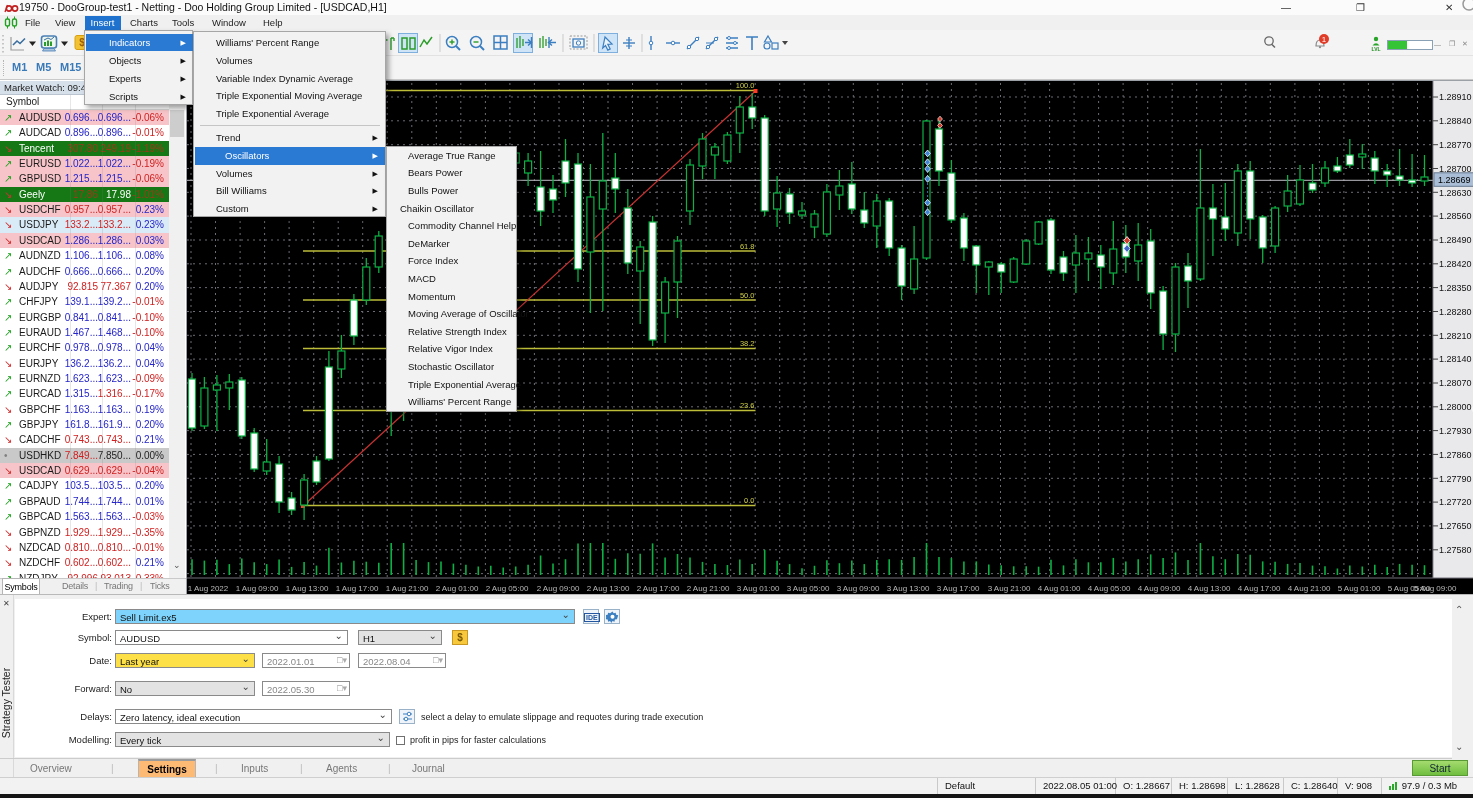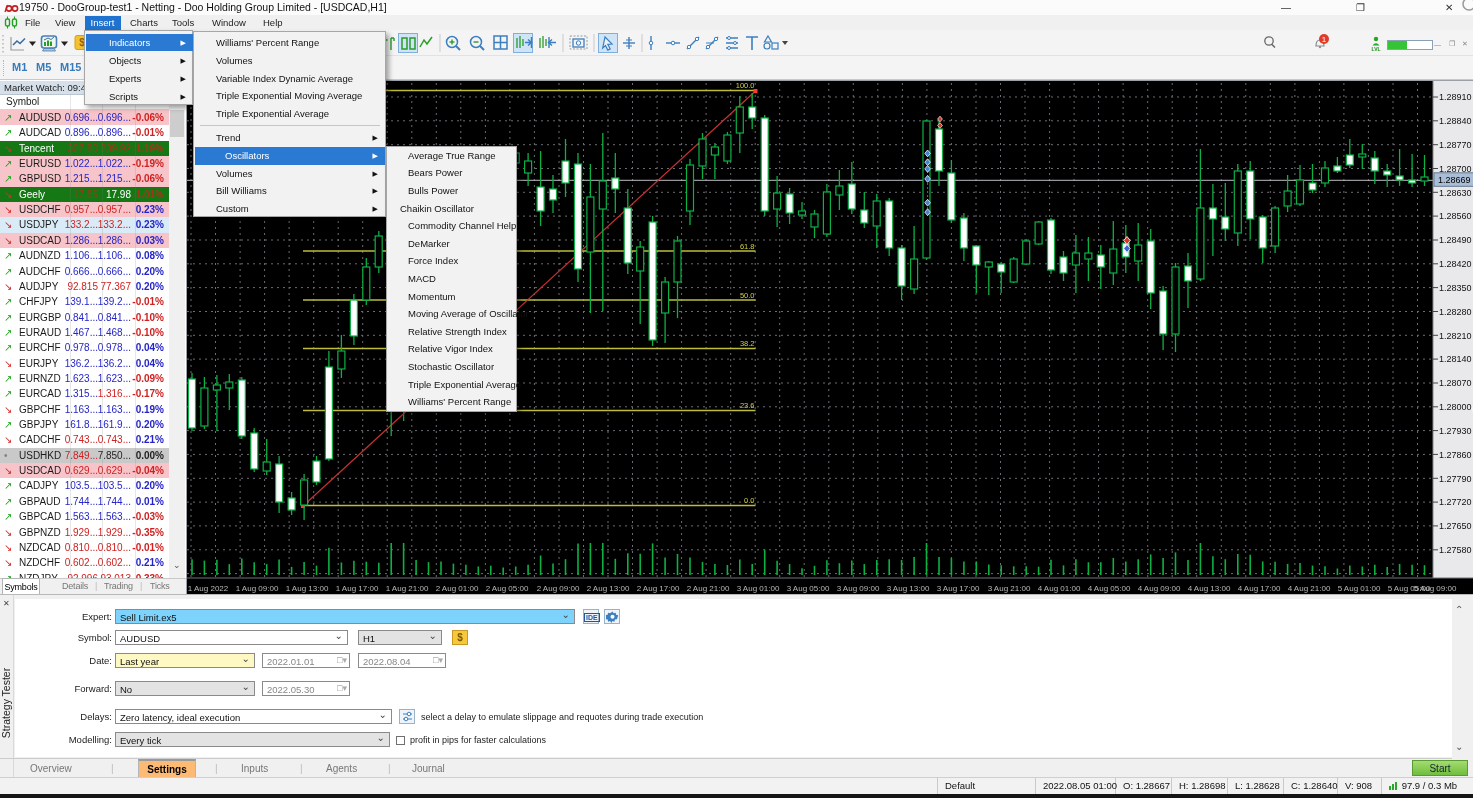--- a/index.html
+++ b/index.html
@@ -17,21 +17,21 @@
 .tf { position:absolute; top:5px; color:#3a7ab8; font-weight:bold; }
 #mw { position:absolute; left:0; top:80px; width:186px; height:514px; background:#fff; overflow:hidden; }
 #mwhead { position:absolute; left:0; top:1px; width:185px; height:14px; background:#d6e0ea;
   font-size:9.5px; color:#222; padding-left:4px; line-height:14px; border-bottom:1px solid #b9c4d0; white-space:nowrap; overflow:hidden;}
 #mwcols { position:absolute; left:0; top:15px; width:185px; height:14.5px; background:#fff;
   font-size:10px; color:#222; border-bottom:1px solid #d5d5d5; }
 .mwrow { position:absolute; left:0; width:169px; height:15.35px; font-size:10px; line-height:15.3px; white-space:nowrap; }
 .mwar { position:absolute; left:4px; width:12px; font-size:10px; }
 .mwsym { position:absolute; left:19px; }
 .mwv { position:absolute; text-align:right; }
-.mwb { right:71px; } .mwa { right:38px; } .mwp { right:5px;font-weight:bold; }
+.mwb { right:71px; } .mwa { right:38px; } .mwp { right:5px; }
 .mwcolline { position:absolute; top:15px; width:1px; height:483px; background:rgba(120,120,120,0.18); z-index:5; }
 #mwscroll { position:absolute; left:169px; top:15px; width:16px; height:563px; background:#f0f0f0; }
 #mwthumb { position:absolute; left:1px; top:15px; width:14px; height:27px; background:#cdcdcd; }
 #mwtabs { position:absolute; left:0; top:498px; width:186px; height:16px; background:#f0f0f0;
   border-top:1px solid #c9c9c9; font-size:9px; letter-spacing:-0.2px; color:#777; }
 #mwtabs .act { position:absolute; left:2px; top:-1px; width:38px; height:17px; background:#fff;
   border:1px solid #b5b5b5; border-bottom:none; text-align:center; color:#000; line-height:16px; }
 #chart { position:absolute; left:186px; top:80px; width:1287px; height:514px; border-top:1px solid #9aa0a6; border-left:1px solid #9aa0a6;}
 #tester { position:absolute; left:0; top:594px; width:1473px; height:183px; background:#f0f0f0;
   border-top:1px solid #b9b9b9; font-size:9.5px; }
@@ -213,21 +213,21 @@
       <span class="mwar" style="color:#18a018">↗</span>
       <span class="mwsym" style="color:#1a1a1a">AUDCAD</span>
       <span class="mwv mwb" style="color:#2424c8">0.896...</span>
       <span class="mwv mwa" style="color:#2424c8">0.896...</span>
       <span class="mwv mwp" style="color:#d02020">-0.01%</span>
     </div>
 <div class="mwrow" style="top:60.7px;background:#157815">
       <span class="mwar" style="color:#d03030">↘</span>
       <span class="mwsym" style="color:#ffffff">Tencent</span>
       <span class="mwv mwb" style="color:#a03818">307.80</span>
-      <span class="mwv mwa" style="color:#a03818">239.92</span>
+      <span class="mwv mwa" style="color:#a03818">249.19</span>
       <span class="mwv mwp" style="color:#a03818">-1.19%</span>
     </div>
 <div class="mwrow" style="top:76.0px;background:#f7c5c9">
       <span class="mwar" style="color:#18a018">↗</span>
       <span class="mwsym" style="color:#1a1a1a">EURUSD</span>
       <span class="mwv mwb" style="color:#2424c8">1.022...</span>
       <span class="mwv mwa" style="color:#2424c8">1.022...</span>
       <span class="mwv mwp" style="color:#d02020">-0.19%</span>
     </div>
 <div class="mwrow" style="top:91.4px;background:#f7c5c9">
@@ -935,21 +935,21 @@
   <div class="combo" style="left:115px;top:35px;width:233px;height:15px;background:#ffffff">
       <span class="ctext">AUDUSD</span>
       <span class="carr">⌄</span>
     </div>
   <div class="combo" style="left:358px;top:35px;width:84px;height:15px;background:#e3e3e3">
       <span class="ctext">H1</span>
       <span class="carr">⌄</span>
     </div>
   <div class="tbtn" style="left:452px;top:35px;width:16px;background:#f7c73c;border:1px solid #c89820"><span style="color:#7a5a00;font-weight:bold;font-size:10px">$</span></div>
   <div class="tlab" style="right:1361px;top:60px">Date:</div>
-  <div class="combo" style="left:115px;top:58px;width:140px;height:15px;background:#fef9c3">
+  <div class="combo" style="left:115px;top:58px;width:140px;height:15px;background:#fde047">
       <span class="ctext">Last year</span>
       <span class="carr">⌄</span>
     </div>
   <div class="combo datef" style="left:262px;top:58px;width:88px;height:15px;background:#fff">
       <span class="ctext" style="color:#888">2022.01.01</span>
       <span class="spin">□<span style="color:#aaa">▾</span></span>
     </div>
   <div class="combo datef" style="left:358px;top:58px;width:88px;height:15px;background:#fff">
       <span class="ctext" style="color:#888">2022.08.04</span>
       <span class="spin">□<span style="color:#aaa">▾</span></span>

